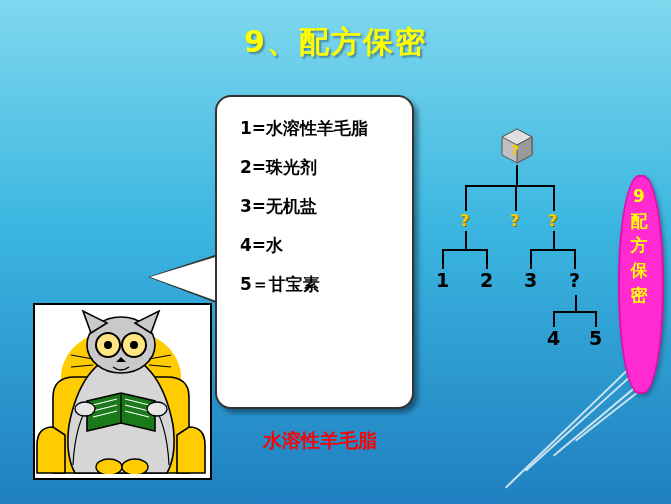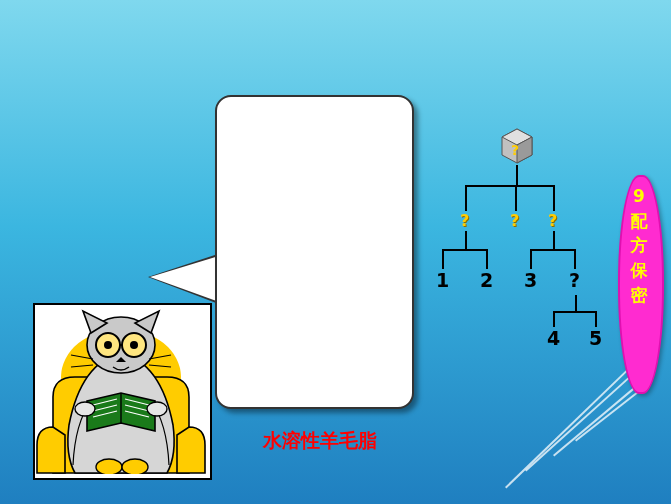--- a/index.html
+++ b/index.html
@@ -48,25 +48,33 @@
 </head>
 <body>
 
 <div id="slide">
 
   <div class="streak" style="left:525px;top:470px;width:150px;height:2px;transform:rotate(-42deg);"></div>
   <div class="streak" style="left:505px;top:487px;width:175px;height:2px;transform:rotate(-44deg);"></div>
   <div class="streak" style="left:553px;top:455px;width:120px;height:2px;transform:rotate(-40deg);"></div>
   <div class="streak" style="left:575px;top:440px;width:95px;height:2px;transform:rotate(-38deg);"></div>
 
+  <div class="title">9、配方保密</div>
 
   <div class="tail-border"></div>
   <div class="tail"></div>
 
   <div class="callout"></div>
+  <div class="callout-list">
+    <div>1=水溶性羊毛脂</div>
+    <div>2=珠光剂</div>
+    <div>3=无机盐</div>
+    <div>4=水</div>
+    <div>5＝甘宝素</div>
+  </div>
 
   <div class="caption">水溶性羊毛脂</div>
 
   <div class="pic">
     <svg width="171" height="169" viewBox="0 0 171 169">
       <rect x="0" y="0" width="171" height="169" fill="#ffffff"></rect>
 
       <ellipse cx="86" cy="72" rx="60" ry="48" fill="#ffcc00"></ellipse>
 
       <path d="M18,168 L18,92 Q18,72 40,72 L132,72 Q154,72 154,92 L154,168 Z" fill="#ffcc00" stroke="#000" stroke-width="1.6"></path>

